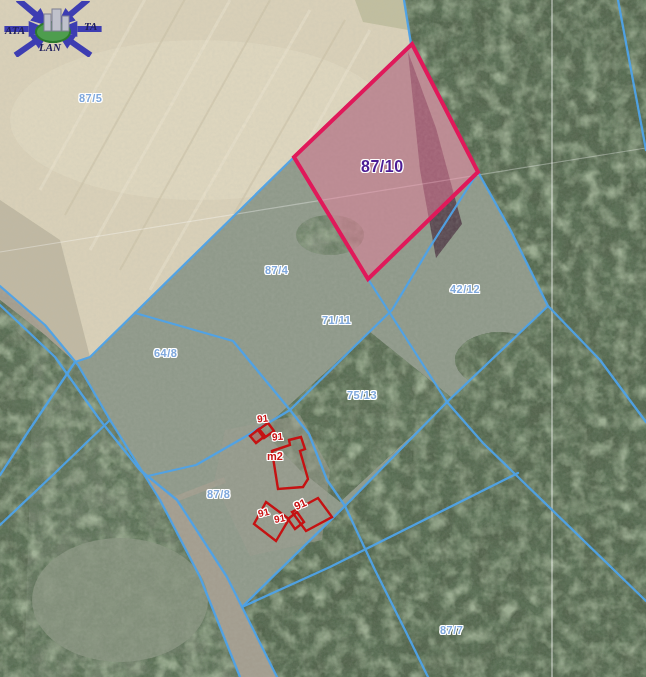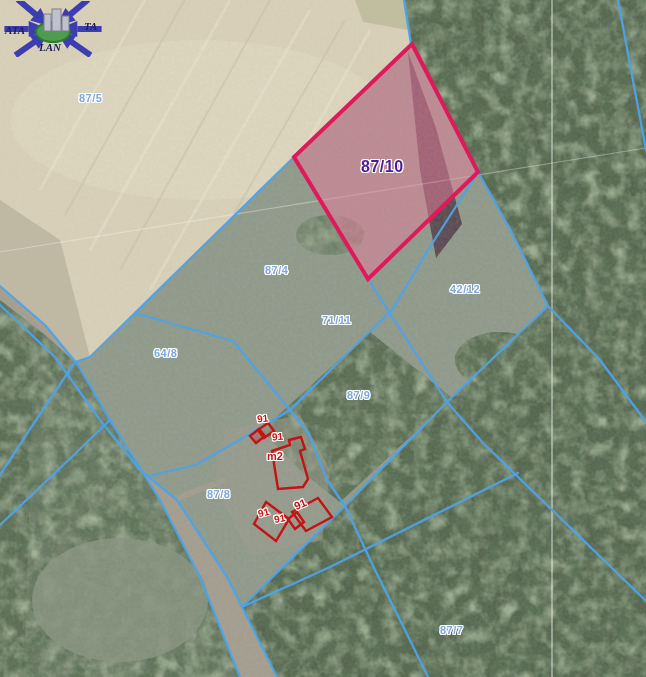--- a/index.html
+++ b/index.html
@@ -125,21 +125,21 @@
       <polygon points="288,519 297,512 304,522 295,529"></polygon>
     </g>
   </svg>
 
   <span class="plabel" style="left:79px;top:92px">87/5</span>
   <span class="plabel violet" style="left:361px;top:158px">87/10</span>
   <span class="plabel" style="left:265px;top:264px">87/4</span>
   <span class="plabel" style="left:450px;top:283px">42/12</span>
   <span class="plabel" style="left:322px;top:314px">71/11</span>
   <span class="plabel" style="left:154px;top:347px">64/8</span>
-  <span class="plabel" style="left:347px;top:389px">87/9</span>
+  <span class="plabel" style="left:347px;top:389px">75/13</span>
   <span class="plabel" style="left:207px;top:488px">87/8</span>
   <span class="plabel" style="left:440px;top:624px">87/7</span>
 
   <span class="blabel" style="left:257px;top:413px;transform:rotate(-6deg)">91</span>
   <span class="blabel" style="left:272px;top:431px;transform:rotate(-4deg)">91</span>
   <span class="blabel big" style="left:267px;top:450px">m2</span>
   <span class="blabel" style="left:258px;top:507px;transform:rotate(-14deg)">91</span>
   <span class="blabel" style="left:274px;top:513px;transform:rotate(-10deg)">91</span>
   <span class="blabel big" style="left:294px;top:498px;transform:rotate(-24deg)">91</span>
 

